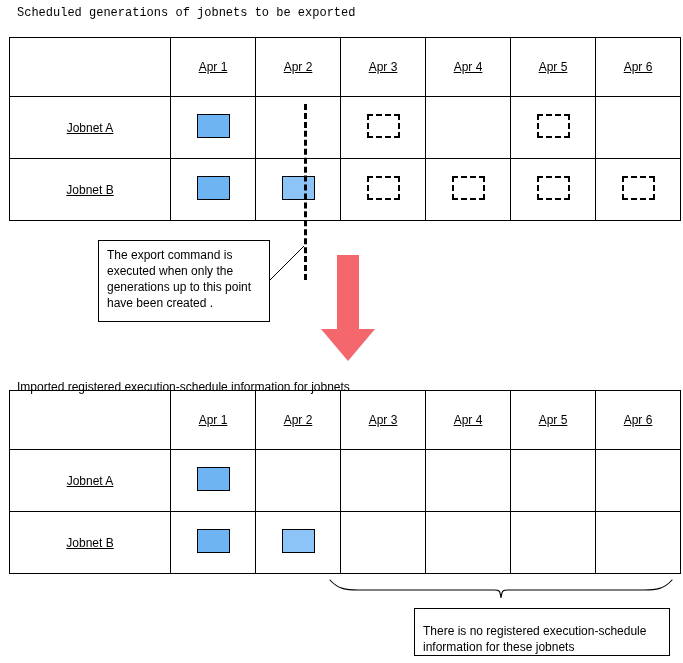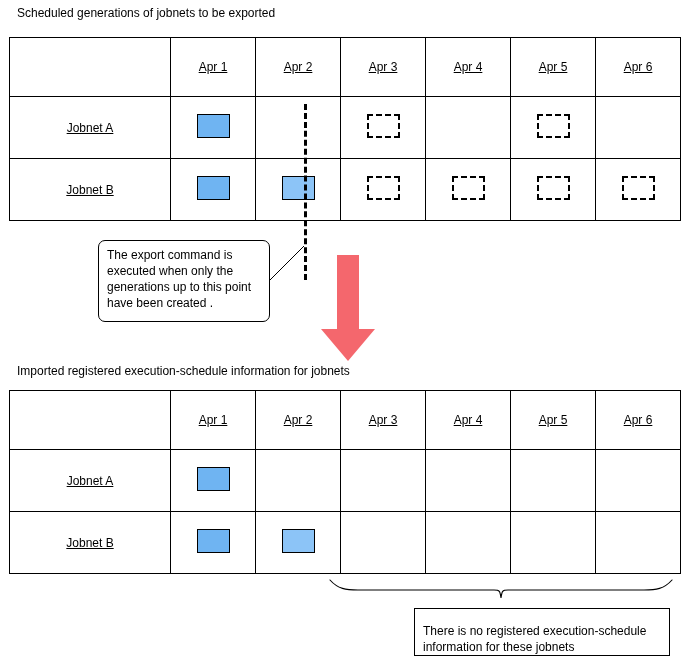--- a/index.html
+++ b/index.html
@@ -17,22 +17,22 @@
     overflow: hidden;
   }
 
   .caption {
     position: absolute;
     font-size: 12px;
     line-height: 14px;
     color: #000;
     white-space: nowrap;
   }
-  #caption-top    { left: 17px; top: 6px; }
-  #caption-bottom { left: 17px; top: 364px; }
+  #caption-top    { left: 17px; top: 6px; font-family: Liberation Mono, monospace; }
+  #caption-bottom { left: 17px; top: 380px; }
 
   
   .sched-table {
     position: absolute;
     border-collapse: collapse;
     table-layout: fixed;
     text-decoration: underline;
   }
   .sched-table td {
     border: 1px solid #000000;
@@ -93,21 +93,20 @@
     line-height: 16px;
     color: #000;
     padding: 6px 8px;
     box-sizing: border-box;
   }
   #callout-export {
     left: 98px;
     top: 240px;
     width: 172px;
     height: 82px;
-    border-radius: 7px;
   }
   #callout-noinfo {
     left: 414px;
     top: 608px;
     width: 256px;
     height: 48px;
     padding: 14px 8px;
   }
 
   

